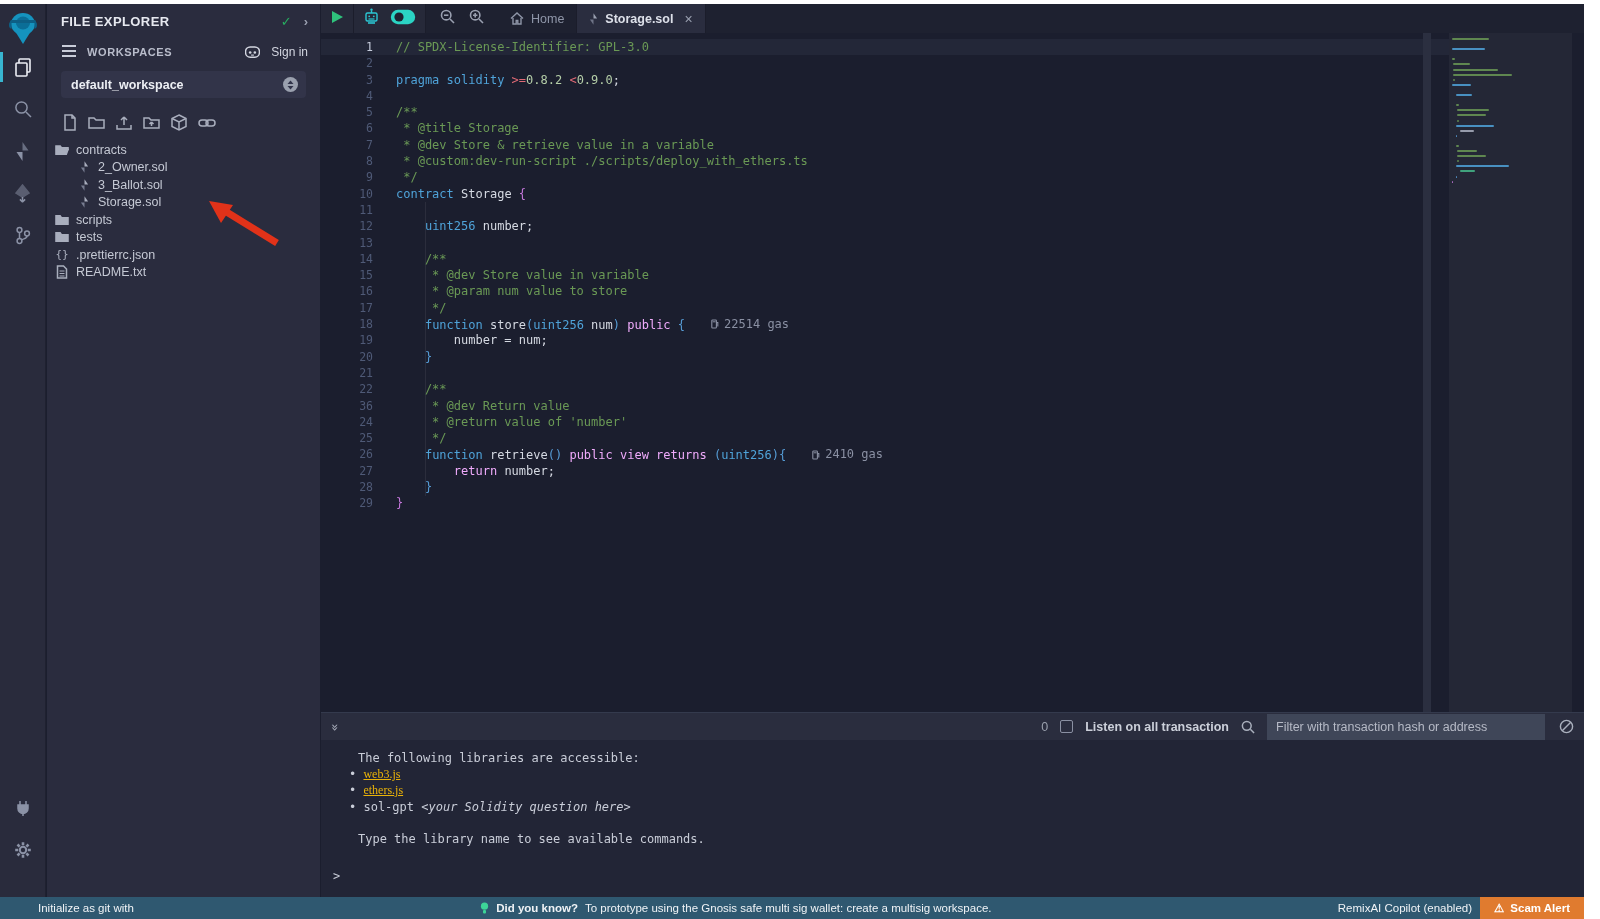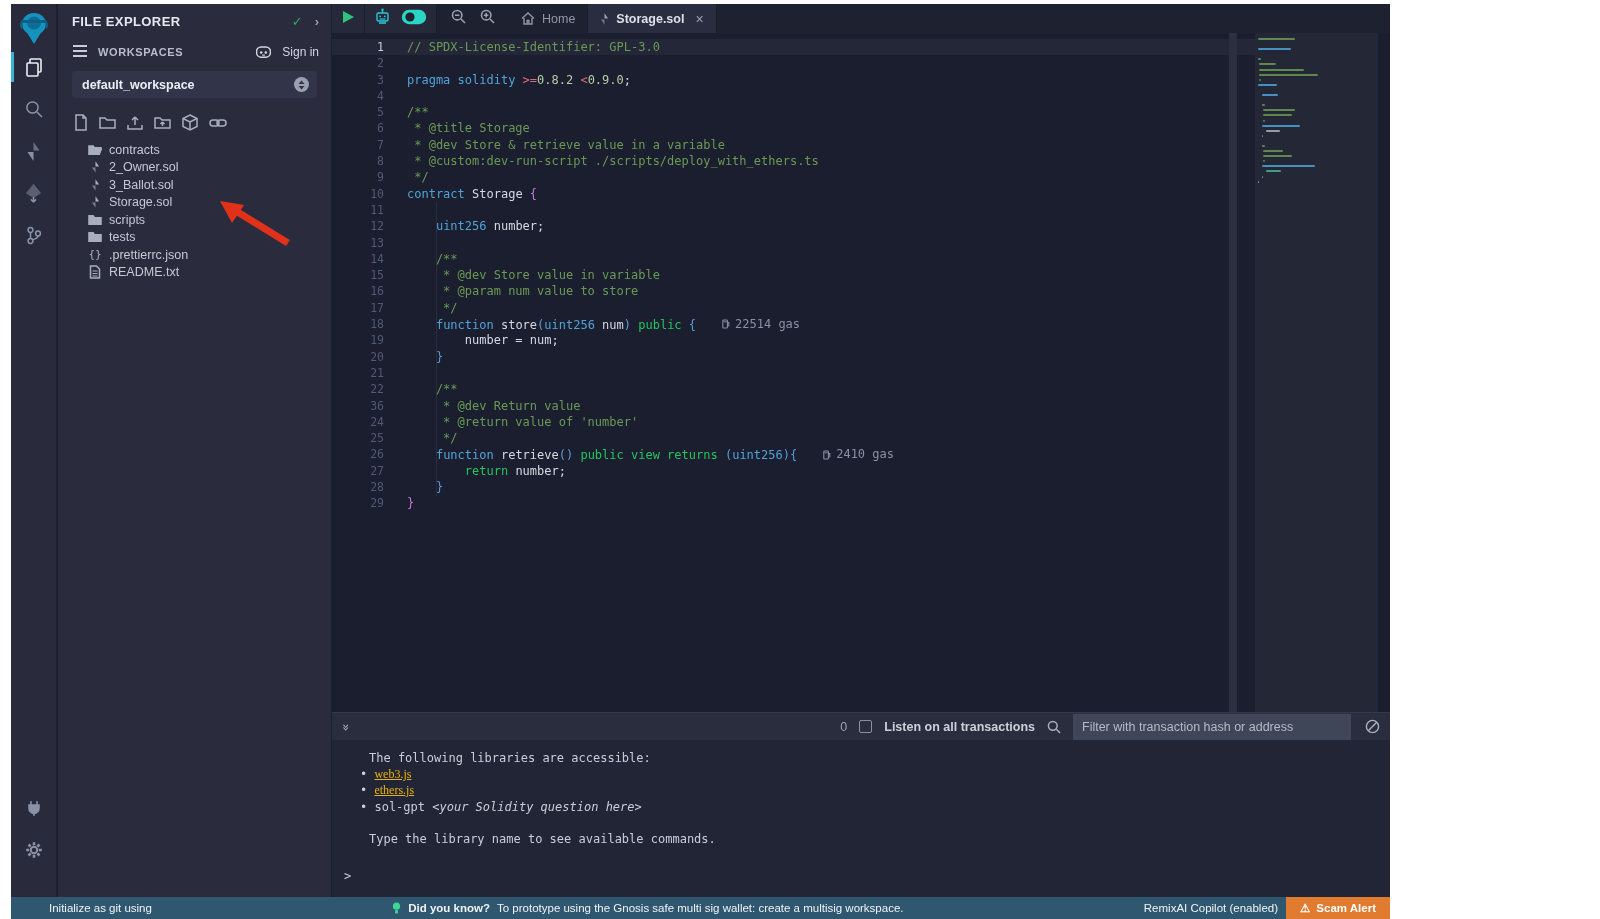--- a/index.html
+++ b/index.html
@@ -1,18 +1,18 @@
 <!DOCTYPE html>
 <html><head>
 <meta charset="utf-8">
 <style>
   * { margin:0; padding:0; box-sizing:border-box; }
   html,body { background:#ffffff; }
   body { font-family:"Liberation Sans", sans-serif; width:1600px; height:919px; overflow:hidden; }
-  #app { position:absolute; top:4px; left:11px; width:1379px; height:915px; background:#1b1e2e; }
+  #app { position:absolute; top:4px; left:0; width:1584px; height:915px; background:#1b1e2e; }
 
   
   #rail { position:absolute; left:0; top:0; width:46px; height:893px; background:#292b3c; border-right:1px solid #1f2130; display:flex; flex-direction:column; align-items:center; }
   .rail-logo { margin-top:6px; width:34px; height:36px; display:flex; align-items:center; justify-content:center; }
   .rail-item { position:relative; width:46px; height:42px; display:flex; align-items:center; justify-content:center; color:#8b90a3; }
   .rail-item.active { color:#f0f2f7; }
   .rail-item.active::before { content:""; position:absolute; left:0; top:6px; bottom:6px; width:3px; background:#38b5d0; }
   .rail-spacer { flex:1; }
   .rail-item svg { display:block; }
 
@@ -26,21 +26,21 @@
   .ws-label { font-size:11px; font-weight:700; letter-spacing:.6px; color:#b9bdcb; margin-left:10px; flex:1; }
   .signin { display:flex; align-items:center; gap:11px; font-size:12px; color:#d3d6e0;margin-left:16px; }
   .ws-select { margin:4px 14px 0 14px; height:27px; background:#323449; border-radius:4px; display:flex; align-items:center; padding:0 8px 0 10px; }
   .ws-name { flex:1; font-size:12.5px; font-weight:700; color:#eceef3; }
   .ws-sort { width:15px; height:15px; border-radius:50%; background:#9aa0ae; display:flex; align-items:center; justify-content:center; }
   .fe-toolbar { display:flex; gap:11px; padding:16px 0 8px 16px; color:#a9aebd; }
   .fe-toolbar .tbi { display:flex; align-items:center; }
   #tree { padding-top:2px; font-size:12.5px; }
   .tree-row { display:flex; align-items:center; height:17.5px; color:#c5c9d4; }
   .tree-row .ticon { width:14px; display:flex; justify-content:center; margin-right:7px; color:#a9aebd; }
-  .indent0 { padding-left:30px; } .indent1 { padding-left:30px; }
+  .indent0 { padding-left:8px; } .indent1 { padding-left:30px; }
 
   
   #arrow { position:absolute; left:152px; top:193px; pointer-events:none; }
 
   
   #main { position:absolute; left:321px; top:0; right:0; height:893px; }
   #topbar { position:relative; height:29px; background:#1e2130; display:flex; align-items:stretch; }
   .tb-sec { background:#262939; display:flex; align-items:center; padding:0 9px; gap:10px; border-right:1px solid #1b1d2b; }
   .tb-zoom { display:flex; align-items:center; gap:14px; padding:0 14px; color:#9aa0b0; }
   .tab { display:flex; align-items:center; gap:7px; padding:0 12px; font-size:12.5px; color:#8f96a8; }
@@ -48,21 +48,21 @@
   .tab .close { color:#9aa0b0; font-size:14px; font-weight:400; margin-left:4px; }
 
   
   #editor { position:relative; height:679px; background:#1b1e2e; overflow:hidden; font-family:"DejaVu Sans Mono", monospace; }
   #lines { position:absolute; left:0; top:6px; right:123px; }
   .cline { display:flex; height:16.3px; line-height:16.3px; font-size:12px; position:relative; }
   .cline .num { width:52px; text-align:right; padding-right:0; color:#4f5a77; font-size:11.5px; flex:0 0 52px; }
   .cline .code { white-space:pre; margin-left:23px; }
   .cline.current { background:#232738; }
   .cline.current .num { color:#c6ccdc; }
-  .tok-c { color:#6a9955; } .tok-k { color:#4fa3d9; } .tok-g { color:#22c55e; }
+  .tok-c { color:#6a9955; } .tok-k { color:#4fa3d9; } .tok-g { color:#f0abfc; }
   .tok-r { color:#e06a75; } .tok-n { color:#b5cea8; } .tok-t { color:#d5d9e2; }
   .tok-m { color:#c678dd; } .tok-b { color:#569cd6; }
   .gas { display:inline-flex; align-items:center; gap:5px; margin-left:26px; color:#8a90a3; font-size:12px; }
   #indent-guide { position:absolute; left:104px; top:169px; height:294px; width:1px; background:rgba(255,255,255,.07); }
   #scrollstrip { position:absolute; right:153px; top:0; bottom:0; width:8px; background:#2b2f40; }
   #minimap { position:absolute; right:12px; top:0; bottom:0; width:123px; background:#242736; }
   #minimap-bars { position:absolute; left:3px; top:5px; }
   .mbar { height:2px; margin-bottom:3.1px; border-radius:1px; opacity:.85; }
 
   
@@ -532,21 +532,21 @@
           </div>
         </div>
     </div>
 
     <div id="terminal">
       <div id="term-head">
         <span class="chevs">»</span>
         <div class="th-right">
           <span class="th-zero">0</span>
           <span class="th-check"></span>
-          <span class="th-listen">Listen on all transactions</span>
+          <span class="th-listen">Listen on all transaction</span>
           <span class="th-search">
             <svg width="14" height="14" viewBox="0 0 15 15" fill="none" stroke="#aab0bd" stroke-width="1.6">
                 <circle cx="6.2" cy="6.2" r="4.7"></circle>
                 <path d="M10 10 L14 14"></path>
               </svg>
           </span>
           <input class="th-input" placeholder="Filter with transaction hash or address" style="">
           <span class="th-slash">
             <svg width="15" height="15" viewBox="0 0 16 16" fill="none" stroke="#aab0bd" stroke-width="1.5">
                 <circle cx="8" cy="8" r="6.5"></circle>
@@ -563,21 +563,21 @@
             <div class="tline bullet">• sol-gpt <span class="it">&lt;your Solidity question here&gt;</span></div>
             <div class="tline">&nbsp;</div>
             <div class="tline">Type the library name to see available commands.</div>
           </div>
         <div id="prompt">&gt;</div>
       </div>
     </div>
   </div>
 
   <div id="statusbar">
-    <span class="sb-left">Initialize as git using</span>
+    <span class="sb-left">Initialize as git with</span>
     <span class="sb-center">
       <svg width="9" height="13" viewBox="0 0 9 13">
           <circle cx="4.5" cy="4.2" r="3.6" fill="#3dd598"></circle>
           <rect x="3" y="8" width="3" height="3.6" rx="1" fill="#3dd598"></rect>
         </svg>
       <span class="sb-tip-title">Did you know?</span>
       <span>To prototype using the Gnosis safe multi sig wallet: create a multisig workspace.</span>
     </span>
     <span class="sb-right">
       <span class="sb-copilot">RemixAI Copilot (enabled)</span>

